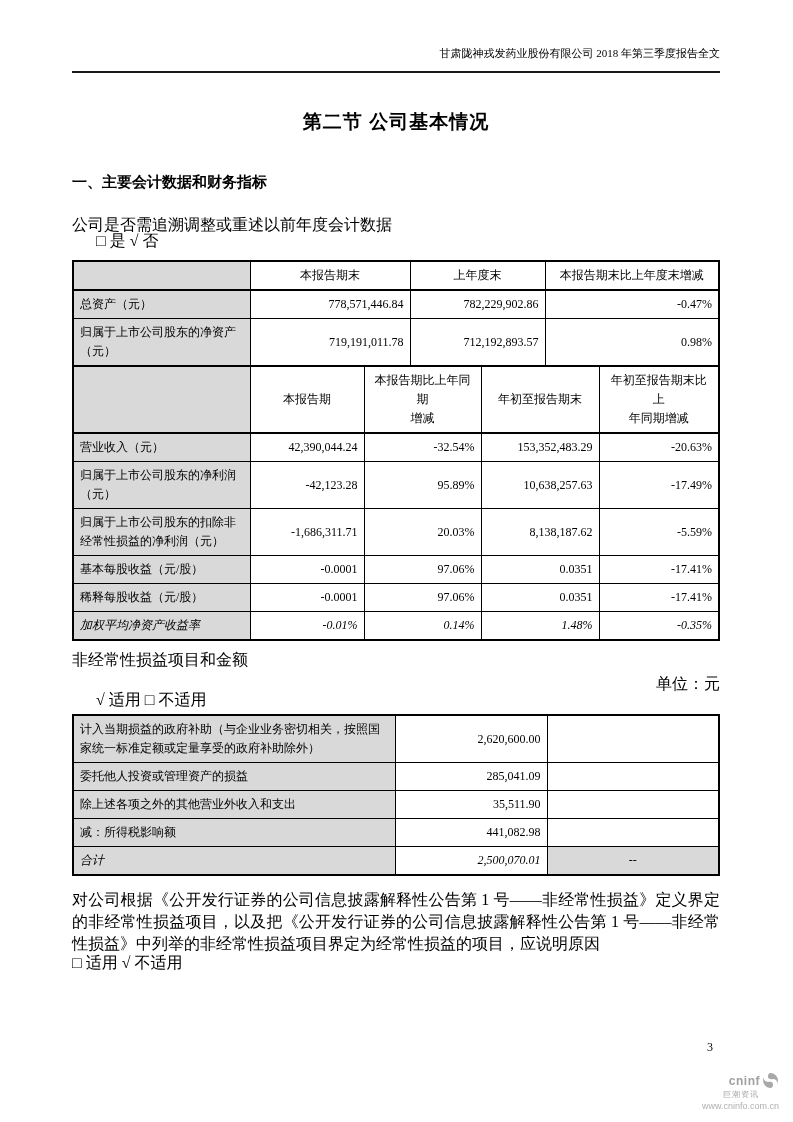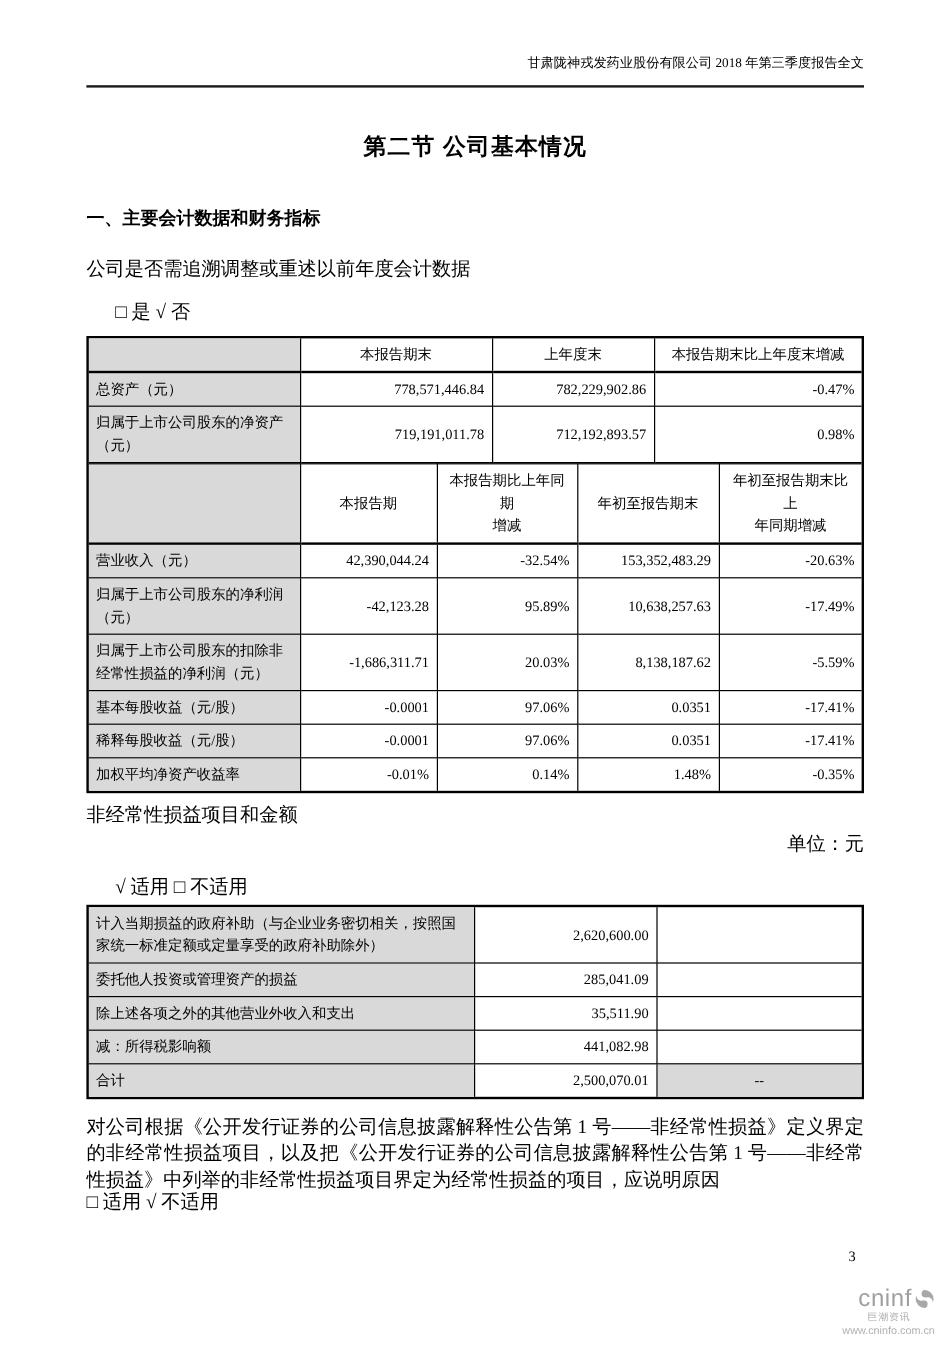--- a/index.html
+++ b/index.html
@@ -33,21 +33,21 @@
 
   .section-heading {
     margin-top: 38px;
     font-family: "Liberation Sans", "DejaVu Sans", sans-serif;
     font-size: 15px;
     font-weight: bold;
   }
 
   .body-text { font-size: 16px; line-height: 16px; }
   .q-line   { margin-top: 25px; }
-  .a-line   { margin-top: 20px; padding-left: 24px; }
+  .a-line   { margin-top: 0; padding-left: 24px; }
   .mt10     { margin-top: 11px; }
   .unit-label { text-align: right; margin-top: 8px; }
 
   .tbl-wrap { border: 2px solid #000; margin-top: 11px; }
   table.tbl {
     width: 100%;
     border-collapse: collapse;
     table-layout: fixed;
     font-size: 12px;
   }
@@ -55,21 +55,21 @@
     border: 1px solid #000;
     padding: 4px 6px;
     line-height: 19px;
     vertical-align: middle;
     word-break: break-all;
     overflow: hidden;
   }
   table.tbl td:first-child { border-left: none; margin-top: 24px; }
   table.tbl td:last-child  { border-right: none; }
   table.first-seg tr:first-child td { border-top: none; }
-  table.last-seg  tr:last-child  td { border-bottom: none; }
+  table.last-seg  tr:last-child  td { border-bottom: none; font-style: italic; }
   tr.hdr td { border-bottom-width: 2px; }
 
   .sh  { background: #d9d9d9; }
   .num { text-align: right; }
   .ctr { text-align: center; }
   .pre { white-space: pre-line; }
 
   .para {
     margin-top: 13px;
     line-height: 22px;
@@ -88,22 +88,22 @@
     position: absolute;
     top: 1072px;
     right: 14px;
     text-align: right;
     color: #a6a6a6;
     font-family: "Liberation Sans", "DejaVu Sans", sans-serif;
     line-height: 1;
   }
   .logo-top { display: flex; align-items: center; justify-content: flex-end; gap: 2px; }
   .logo-brand {
-    font-size: 20px;
-    font-weight: normal;
+    font-size: 12px;
+    font-weight: bold;
     letter-spacing: 0.5px;
     color: #a0a0a0;
   }
   .logo-swirl { display: block; }
   .logo-cn  { font-size: 8px;  margin-top: 2px; margin-right: 20px; letter-spacing: 1px; }
   .logo-url { font-size: 9px;  margin-top: 3px; color: #b0b0b0; }
 </style>
 </head>
 <body>
 

